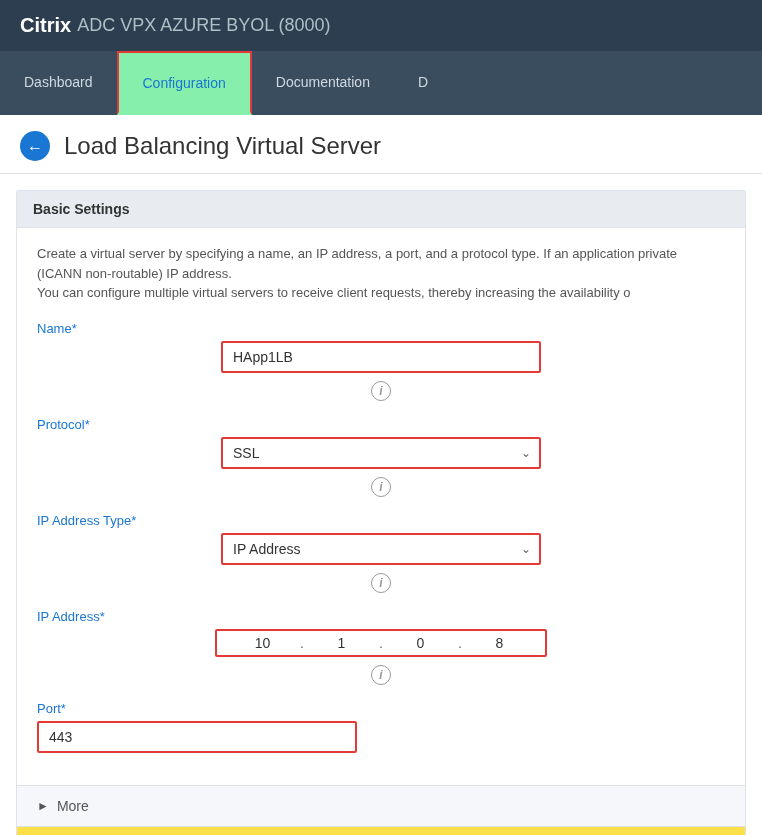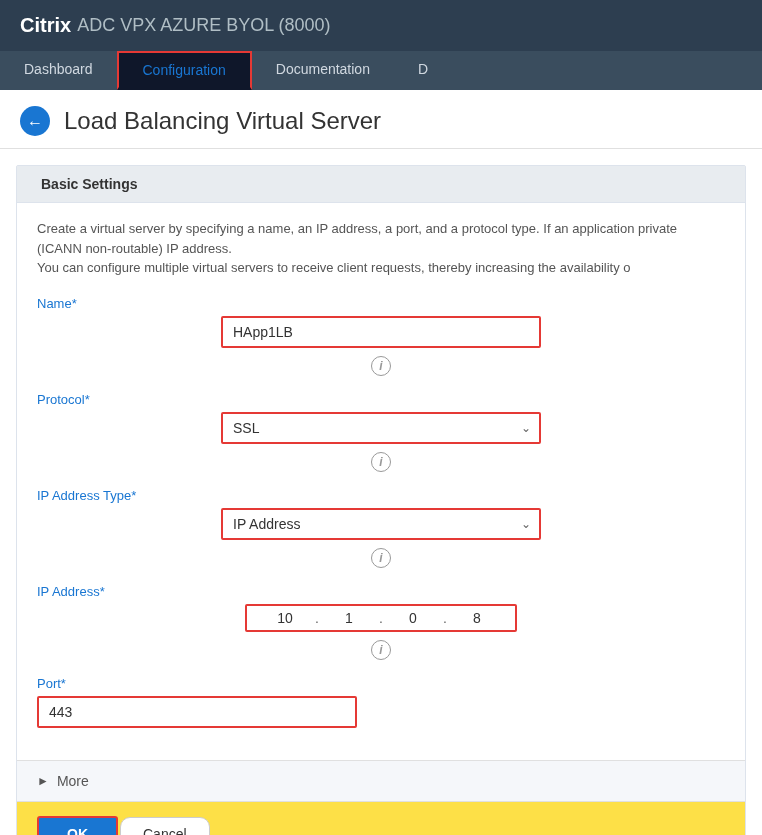--- a/index.html
+++ b/index.html
@@ -34,36 +34,36 @@
       font-size: 18px;
       margin-left: 6px;
       text-align: right;
     }
 
     
     .nav {
       background: #3a4d5e;
       display: flex;
       align-items: stretch;
-      height: 39px;
+      height: 64px;
     }
     .nav-item {
       color: #d0d8e0;
       padding: 0 24px;
       display: flex;
       align-items: center;
       cursor: pointer;
       font-size: 14px;
       border-bottom: 3px solid transparent;
       text-decoration: none;
       white-space: nowrap;
     }
     .nav-item.active {
       color: #4db8ff;
-      background: #0f172a;
+      background: #86efac;
       border: 2px solid #e53935;
       border-bottom: 3px solid transparent;
       color: #1976d2;
       font-weight: normal;
     }
 
     
     .page-content {
       background: #ffffff;
       min-height: 720px;
@@ -105,21 +105,21 @@
     .form-container {
       background: #f5f7fa;
       margin: 16px;
       border: 1px solid #dde3ec;
       border-radius: 2px;
     }
 
     
     .section-header {
       background: #e8ecf0;
-      padding: 10px 24px;
+      padding: 10px 16px;
       font-weight: bold;
       font-size: 14px;
       color: #333;
       border-bottom: 1px solid #dde3ec;
     }
 
     .section-body {
       padding: 16px 20px;
       background: #ffffff;
     }
@@ -198,21 +198,21 @@
       cursor: pointer;
       font-style: italic;
       font-weight: bold;
       flex-shrink: 0;
     }
 
     
     .ip-input-group {
       display: flex;
       align-items: center;
-      width: 272px;
+      width: 332px;
       border: 2px solid #e53935;
       border-radius: 2px;
       background: #fff;
       padding: 4px 10px;
     }
     .ip-segment {
       flex: 1;
       border: none;
       outline: none;
       font-size: 14px;

